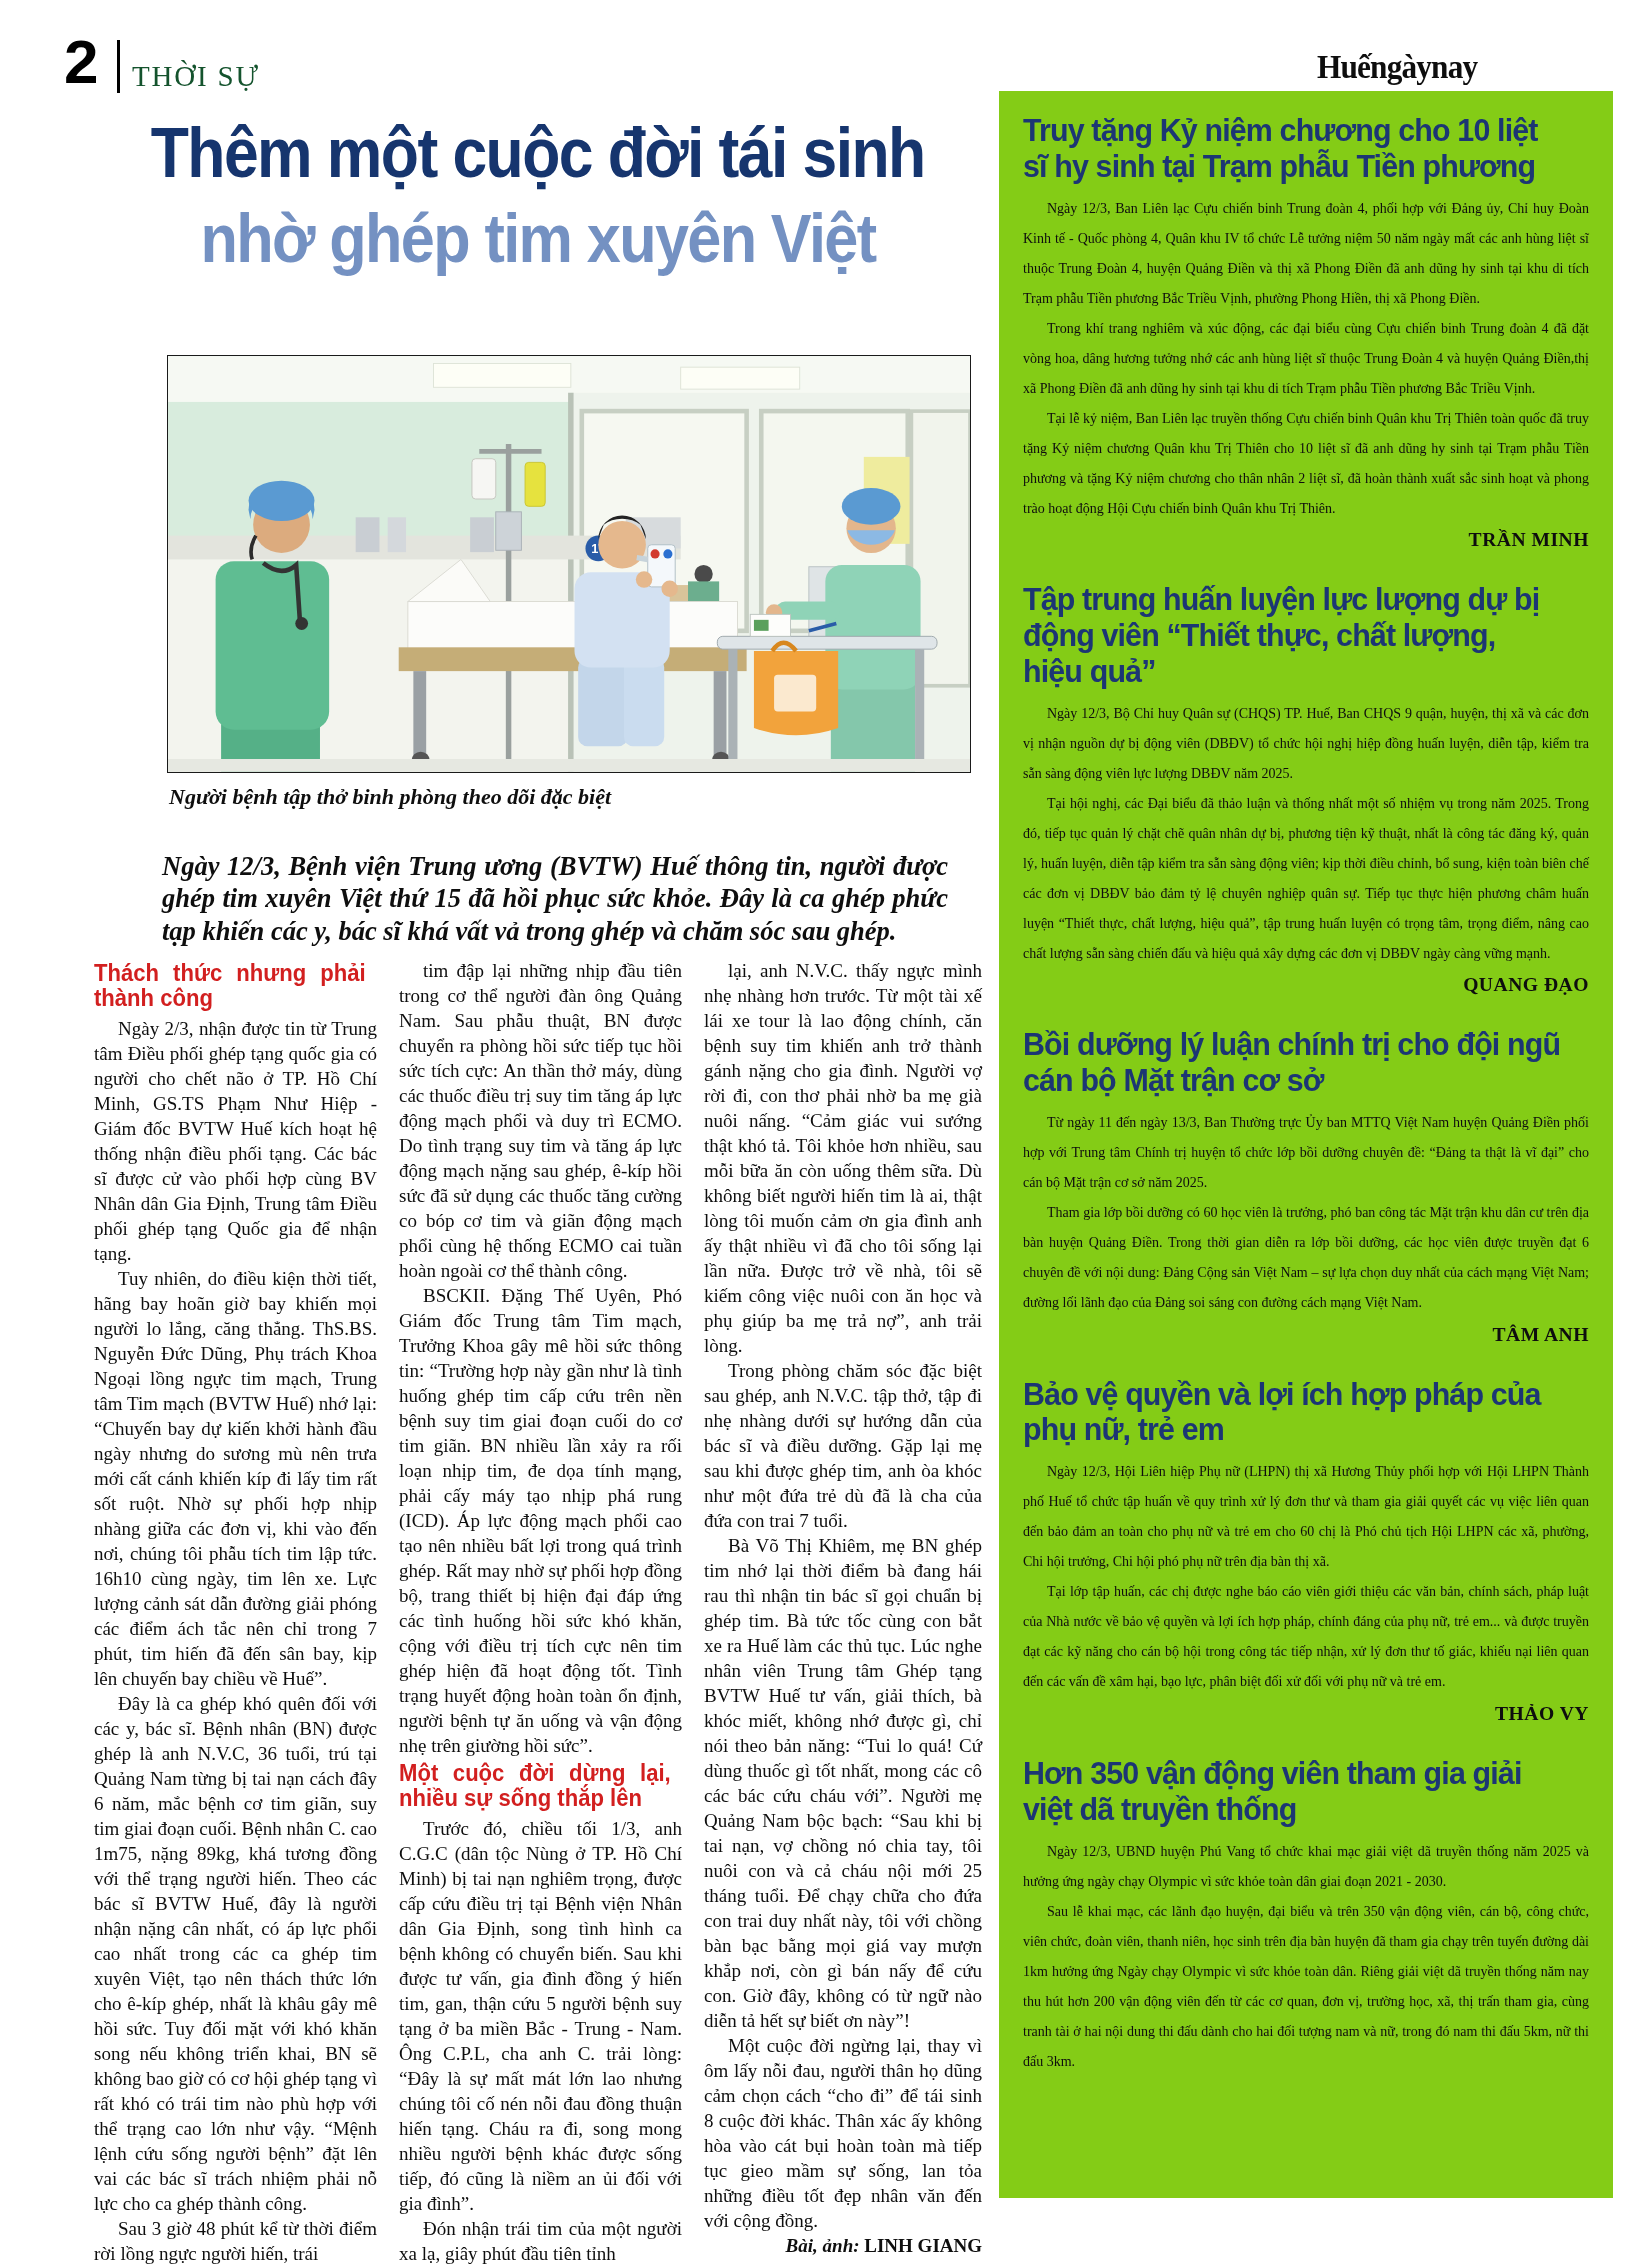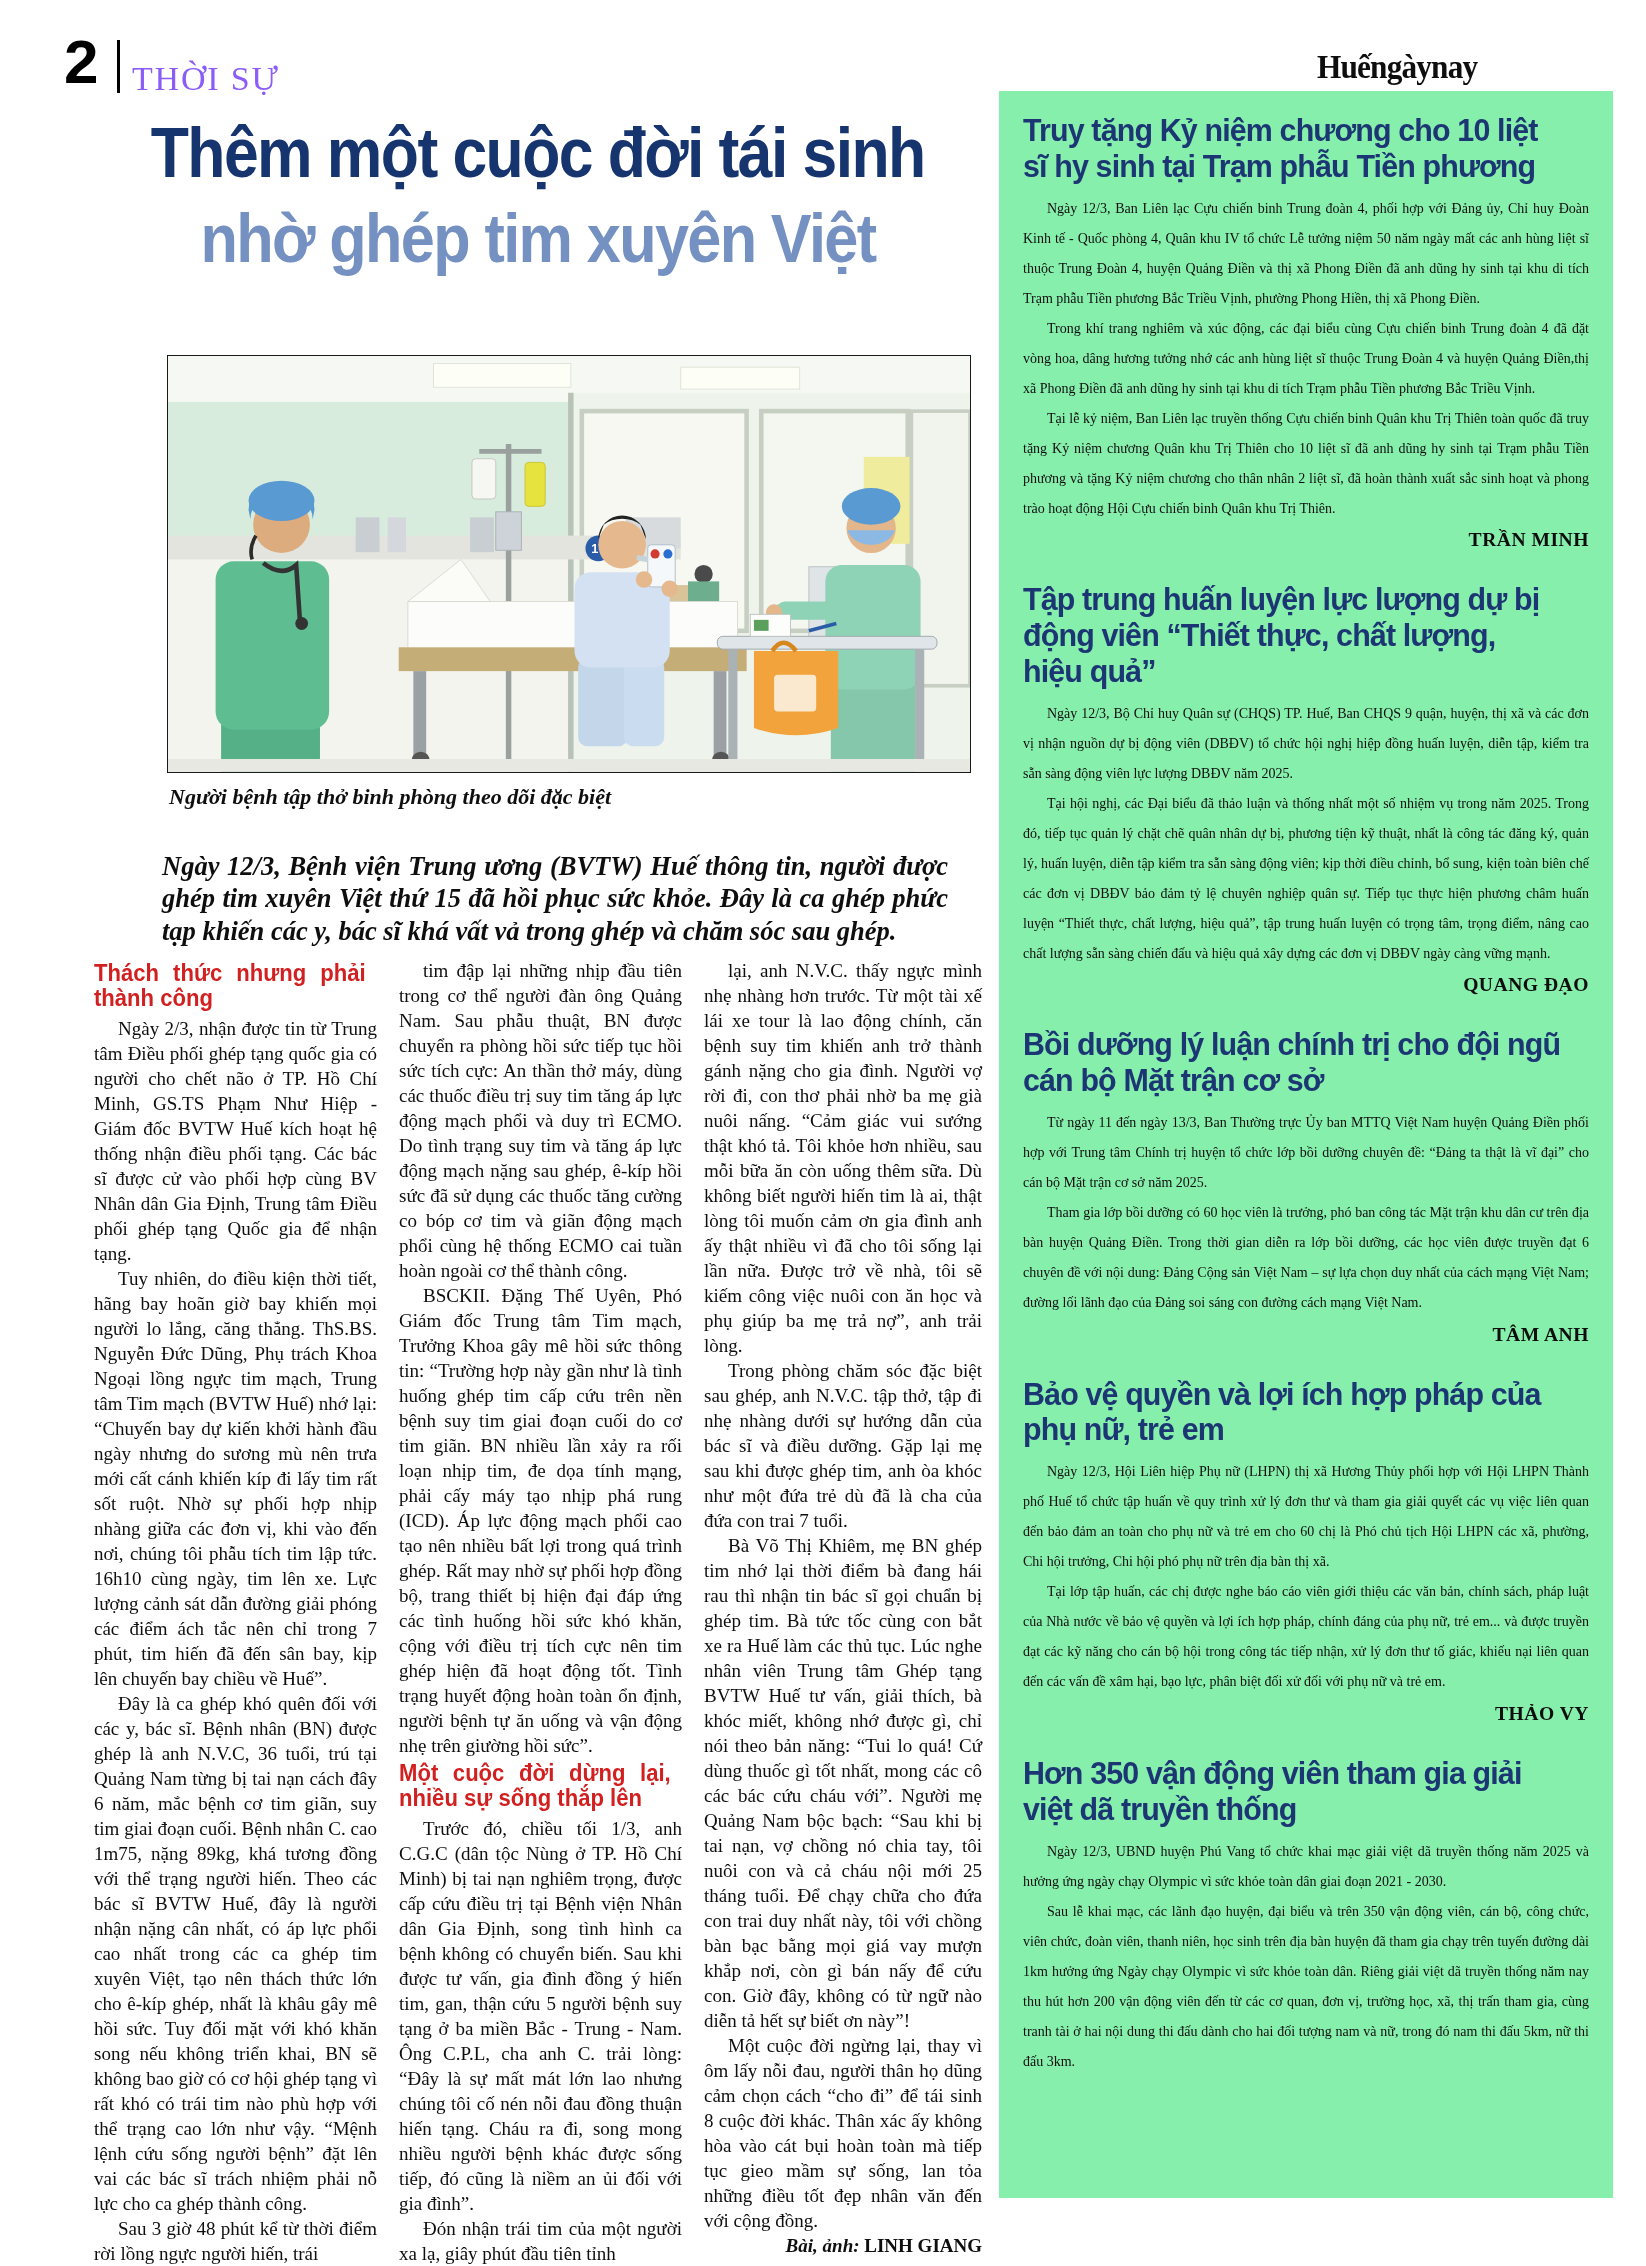--- a/index.html
+++ b/index.html
@@ -3,21 +3,21 @@
 <meta charset="utf-8">
 <style>
   html,body{margin:0;padding:0;background:#888;}
   .page{position:relative;width:1647px;height:2267px;background:#ffffff;overflow:hidden;
         font-family:"Liberation Serif",serif;color:#0e0e0e;}
 
   
   .hdr-pagenum{position:absolute;left:64px;top:31px;font-family:"Liberation Sans",sans-serif;
         font-weight:700;font-size:62px;line-height:1;color:#000;}
   .hdr-bar{position:absolute;left:117px;top:40px;width:2.7px;height:53px;background:#000;}
-  .hdr-section{position:absolute;left:132px;top:60px;font-size:34px;letter-spacing:1.8px;color:#8b5cf6;}
+  .hdr-section{position:absolute;left:132px;top:60px;font-size:29px;letter-spacing:1.8px;color:#14532d;}
   .hdr-right{position:absolute;right:37px;top:48px;display:flex;align-items:baseline;gap:9.1px;flex-direction:column;}
   .hdr-masthead{font-weight:700;font-size:34px;letter-spacing:-0.9px;transform:scaleX(.92);transform-origin:right;}
   .hdr-date{font-size:32px;letter-spacing:0.9px;}
 
   
   .headline{position:absolute;left:94px;top:117px;width:888px;text-align:center;
         font-family:"Liberation Sans",sans-serif;font-weight:700;}
   .headline .l1{display:inline-block;font-size:71px;line-height:1.02;letter-spacing:-1.8px;
         transform:scaleX(.88);transform-origin:center;}
   .headline .l2{display:inline-block;font-size:68px;line-height:1.02;letter-spacing:-1.8px;
@@ -37,21 +37,21 @@
   .col{position:absolute;top:958px;width:283px;font-size:19px;line-height:25px;text-align:justify;}
   .col-1{left:94px;} .col-2{left:399px;} .col-3{left:704px;width:278px;}
   .col p{margin:0;text-indent:24px;}
   .subhead{font-family:"Liberation Sans",sans-serif;font-weight:700;font-size:23px;line-height:25.6px;
         color:#d21f1f;text-indent:0;margin:2.7px 0 4.6px;transform:scaleX(.96);transform-origin:left;}
   .main-byline{margin-top:27.4px;text-align:right;text-indent:0 !important;}
   .main-byline .pre{font-style:italic;font-weight:700;}
   .main-byline .name{font-weight:700;}
 
   
-  .sidebar{position:absolute;left:999px;top:91px;width:614px;height:2107px;background:#86efac;
+  .sidebar{position:absolute;left:999px;top:91px;width:614px;height:2107px;background:#84cc16;
         box-sizing:border-box;padding:22px 24px 0 24px;}
   .sb-article{margin-bottom:31px;}
   .sb-title{font-family:"Liberation Sans",sans-serif;font-weight:700;font-size:32px;line-height:1.12;
         color:#1c3674;margin:0 0 9.1px;letter-spacing:-0.9px;transform:scaleX(.95);transform-origin:left;}
   .sb-article p{margin:0;font-size:14px;line-height:30px;text-align:justify;text-indent:24px;}
   .sb-byline{text-align:right;font-weight:700;font-size:19.6px;margin-top:5.5px;letter-spacing:0.5px;}
 </style>
 </head>
 <body>
 

